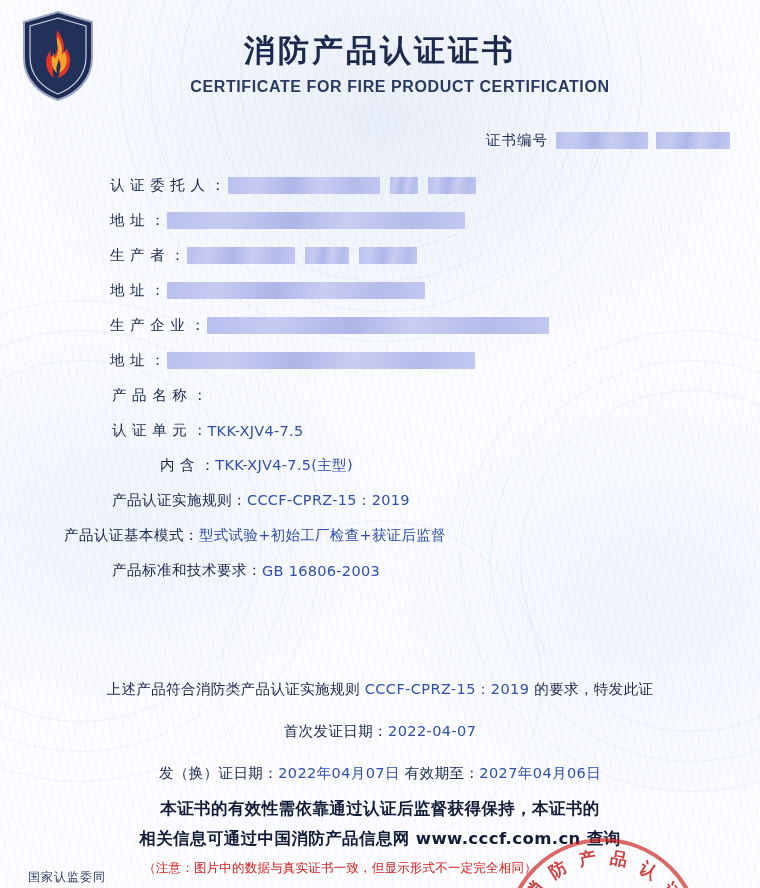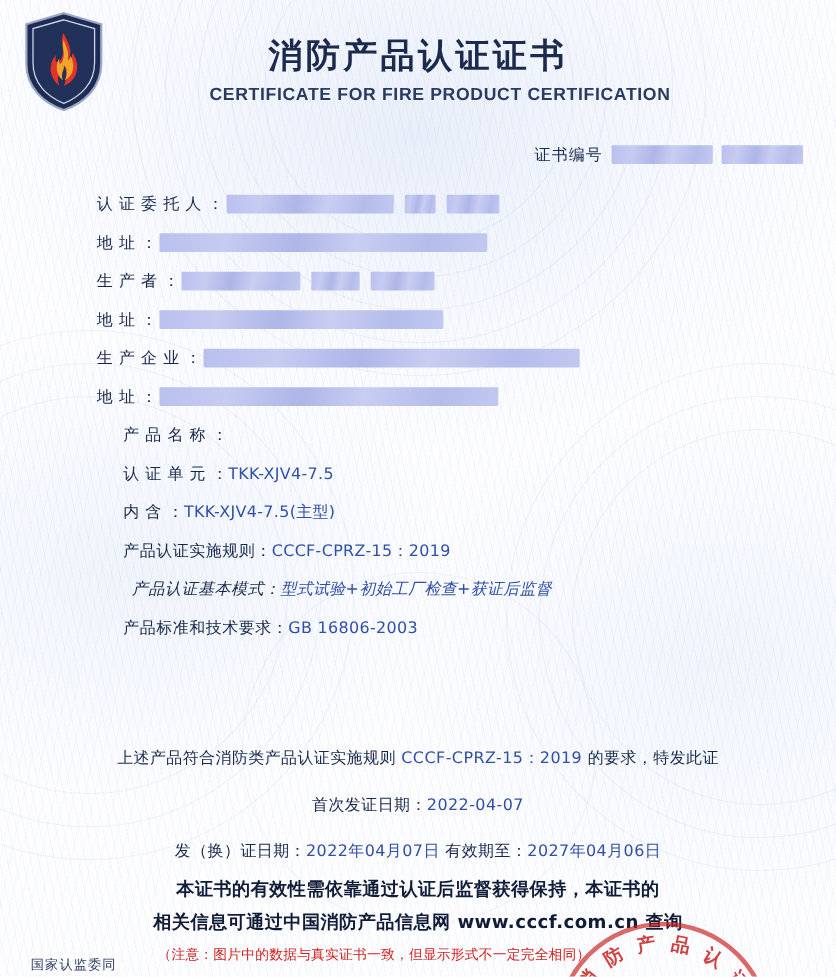--- a/index.html
+++ b/index.html
@@ -115,21 +115,21 @@
   .fields {
     position: absolute;
     left: 0;
     top: 168px;
     width: 760px;
   }
   .field-row {
     display: flex;
     align-items: center;
     height: 35px;
-    padding-left: 88px;
+    padding-left: 110px;
     box-sizing: border-box;
   }
   .field-row .label {
     font-family: "DejaVu Sans", "Liberation Sans", sans-serif;
     font-size: 14.5px;
     color: #17264a;
     white-space: nowrap;
     letter-spacing: 0.5px;
   }
   .field-row .value {
@@ -315,31 +315,31 @@
 
     <div class="field-row" style="padding-left:112px;">
       <span class="label">产 品 名 称 ：</span>
     </div>
 
     <div class="field-row" style="padding-left:112px;">
       <span class="label">认 证 单 元 ：</span>
       <span class="value">TKK-XJV4-7.5</span>
     </div>
 
-    <div class="field-row" style="padding-left:112px;">
+    <div class="field-row" style="padding-left:112px;margin-left:48px;">
       <span class="label">内        含 ：</span>
       <span class="value">TKK-XJV4-7.5(主型)</span>
     </div>
 
     <div class="field-row" style="padding-left:112px;">
       <span class="label">产品认证实施规则：</span>
       <span class="value">CCCF-CPRZ-15：2019</span>
     </div>
 
-    <div class="field-row" style="padding-left:120px;font-style:italic;">
+    <div class="field-row" style="padding-left:64px;">
       <span class="label">产品认证基本模式：</span>
       <span class="value">型式试验+初始工厂检查+获证后监督</span>
     </div>
 
     <div class="field-row" style="padding-left:112px;">
       <span class="label">产品标准和技术要求：</span>
       <span class="value">GB 16806-2003</span>
     </div>
   </div>
 

